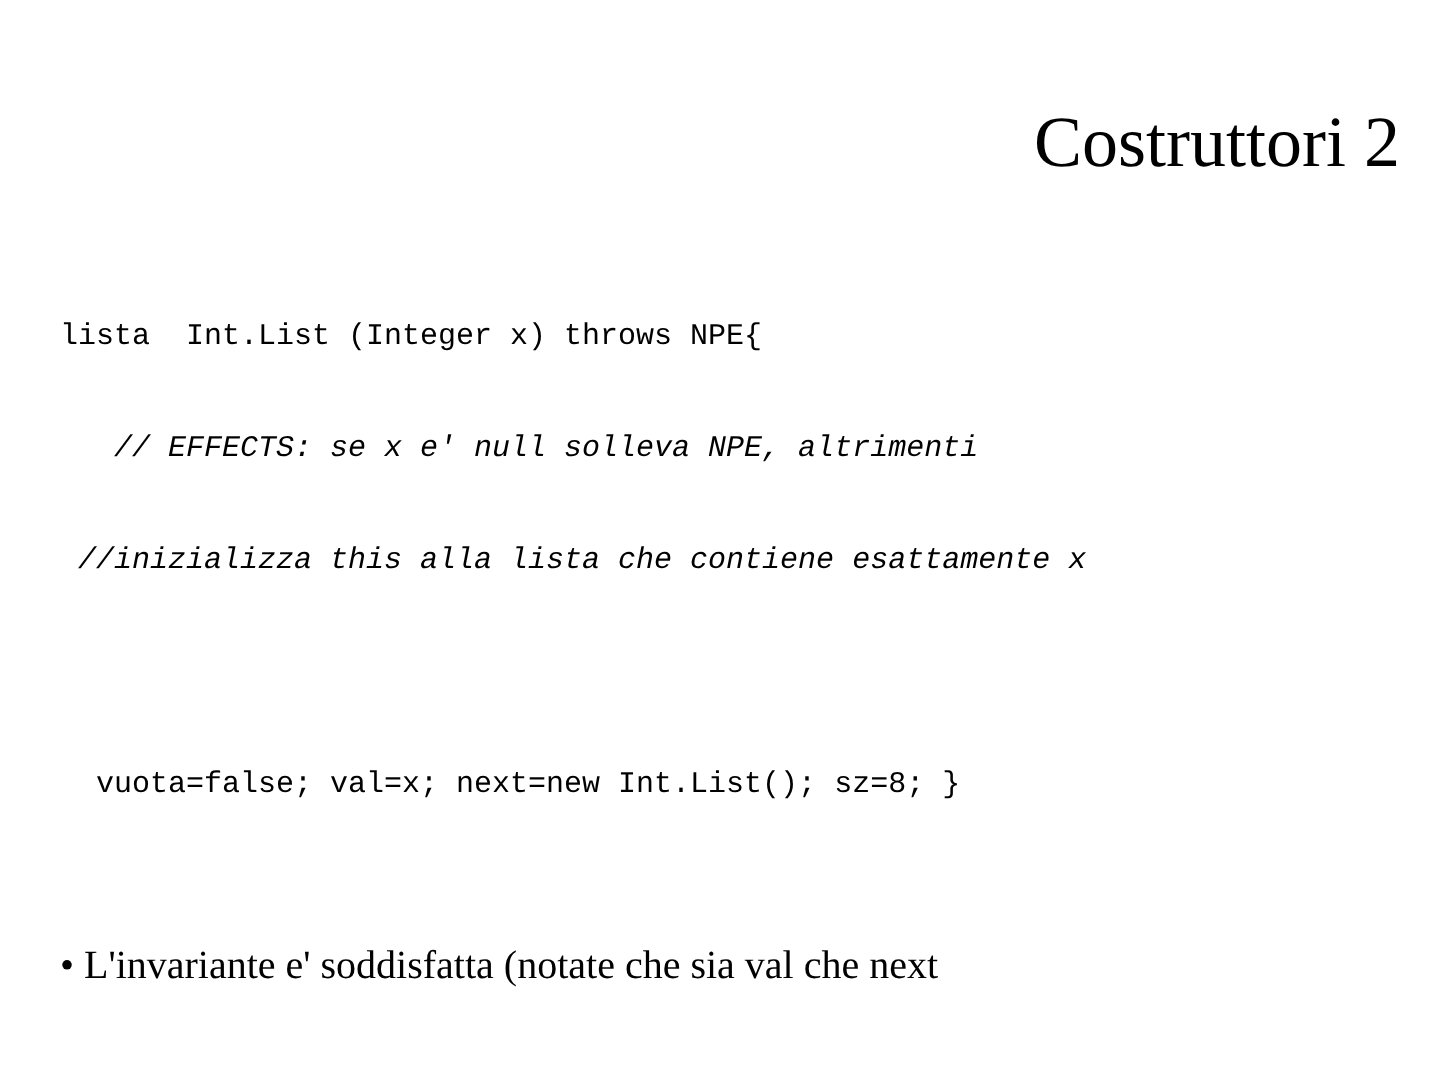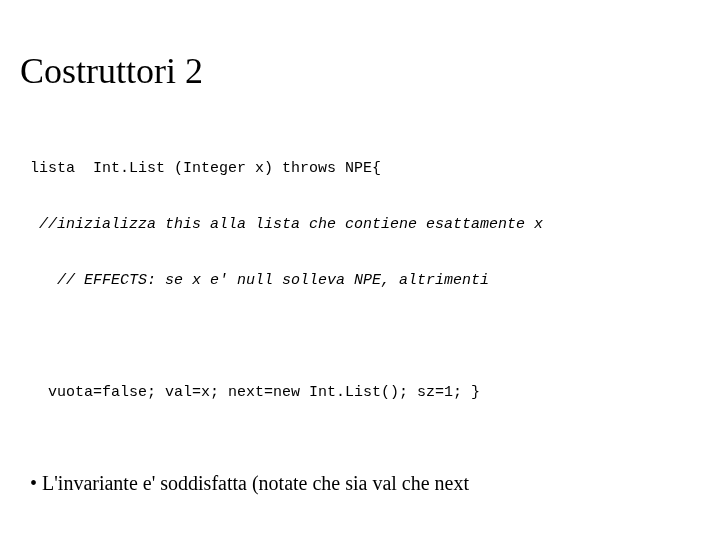--- a/index.html
+++ b/index.html
@@ -14,21 +14,21 @@
   }
   .slide {
     width: 720px;
     height: 540px;
     position: relative;
     box-sizing: border-box;
     padding: 30px 20px 20px 20px;
   }
   .title {
     font-size: 36px;
-    text-align: left;
+    text-align: right;
     margin: 20px 0 30px 0;
     font-family: "Times New Roman", Times, serif;
   }
   .code {
     font-family: "Courier New", Courier, monospace;
     font-size: 15px;
     white-space: pre;
     line-height: 1.25;
     margin-left: 10px;
   }
@@ -48,24 +48,24 @@
 </style>
 </head>
 <body>
 
 <div class="slide">
 
   <div class="title">Costruttori 2</div>
 
   <div class="code">
     <div>lista  Int.List (Integer x) throws NPE{</div>
+    <div class="comment">   // EFFECTS: se x e' null solleva NPE, altrimenti</div>
     <div class="comment"> //inizializza this alla lista che contiene esattamente x</div>
-    <div class="comment">   // EFFECTS: se x e' null solleva NPE, altrimenti</div>
     <div class="gap"></div>
-    <div>  vuota=false; val=x; next=new Int.List(); sz=1; }</div>
+    <div>  vuota=false; val=x; next=new Int.List(); sz=8; }</div>
   </div>
 
   <div class="body-text">
     <div>• L'invariante e' soddisfatta (notate che sia val che next</div>
 
   </div>
 
 </div>
 
 </body></html>

